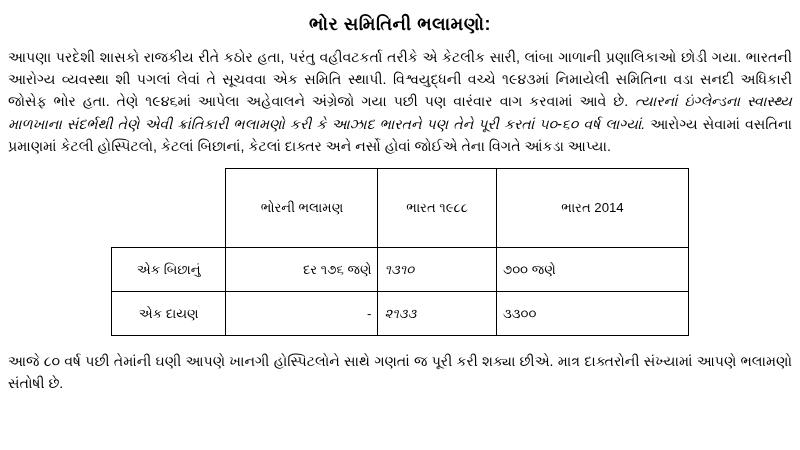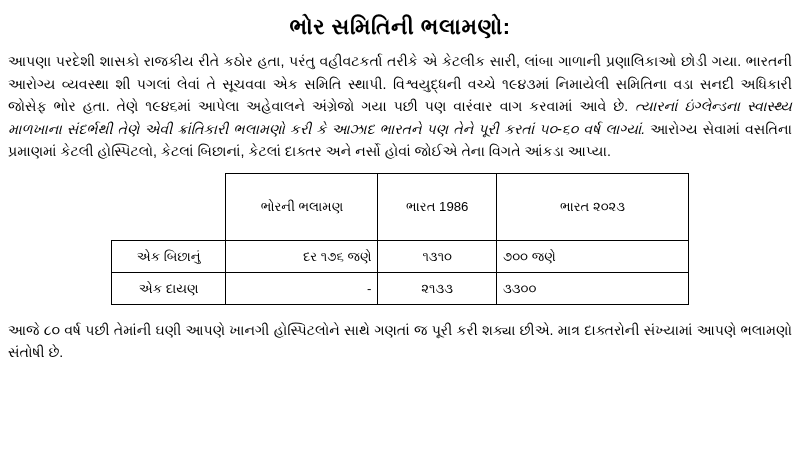--- a/index.html
+++ b/index.html
@@ -16,21 +16,21 @@
   }
   .page {
     width: 800px;
     height: 450px;
     box-sizing: border-box;
     padding: 8px 8px 0 8px;
     position: relative;
   }
   .doc-title {
     text-align: center;
-    font-size: 22px;
+    font-size: 18px;
     font-weight: bold;
     letter-spacing: 0.5px;
     margin: 6px 0 10px 0;
     line-height: 1.2;
   }
   .para {
     font-size: 14.2px;
     line-height: 1.58;
     text-align: justify;
     text-justify: inter-word;
@@ -45,21 +45,21 @@
     margin: 10px 0 8px 0;
   }
   table.rec-table {
     border-collapse: collapse;
     font-size: 13.2px;
     width: 578px;
   }
   table.rec-table th,
   table.rec-table td {
     border: 1px solid #000000;
-    padding: 7px 6px;
+    padding: 13px 6px;
     vertical-align: middle;
     line-height: 1.3;
   }
   table.rec-table thead th {
     text-align: center;
     font-weight: normal;
     height: 52px;
   }
   table.rec-table thead th.blank {
     border-left: none;
@@ -68,22 +68,23 @@
   }
   table.rec-table tbody td.rowhdr {
     text-align: center;
     width: 96px;
   }
   table.rec-table tbody td.c1 {
     text-align: right;
     width: 132px;
   }
   table.rec-table tbody td.c2 {
-    text-align: center;
+    text-align: left;
     width: 100px;
+    font-style: italic;
   }
   table.rec-table tbody td.c3 {
     text-align: left;
     width: 170px;
   }
   .closing {
     font-size: 14.2px;
     line-height: 1.55;
     text-align: justify;
   }
@@ -96,22 +97,22 @@
   <div class="doc-title">ભોર સમિતિની ભલામણો:</div>
 
   <p class="para"><span>આપણા પરદેશી શાસકો રાજકીય રીતે કઠોર હતા, પરંતુ વહીવટકર્તા તરીકે એ કેટલીક સારી, લાંબા ગાળાની પ્રણાલિકાઓ છોડી ગયા. ભારતની આરોગ્ય વ્યવસ્થા શી પગલાં લેવાં તે સૂચવવા એક સમિતિ સ્થાપી. વિશ્વયુદ્ધની વચ્ચે ૧૯૪૩માં નિમાયેલી સમિતિના વડા સનદી અધિકારી જોસેફ ભોર હતા. તેણે ૧૯૪૬માં આપેલા અહેવાલને અંગ્રેજો ગયા પછી પણ વારંવાર વાગ કરવામાં આવે છે.</span> <em>ત્યારનાં ઇંગ્લેન્ડના સ્વાસ્થ્ય માળખાના સંદર્ભથી તેણે એવી ક્રાંતિકારી ભલામણો કરી કે આઝાદ ભારતને પણ તેને પૂરી કરતાં ૫૦-૬૦ વર્ષ લાગ્યાં.</em> <span>આરોગ્ય સેવામાં વસતિના પ્રમાણમાં કેટલી હોસ્પિટલો, કેટલાં બિછાનાં, કેટલાં દાક્તર અને નર્સો હોવાં જોઈએ તેના વિગતે આંકડા આપ્યા.</span></p>
 
   <div class="table-wrap">
     <table class="rec-table">
       <thead>
         <tr>
           <th class="blank"></th>
           <th>ભોરની ભલામણ</th>
-          <th>ભારત 1986</th>
-          <th>ભારત ૨૦૨૩</th>
+          <th>ભારત ૧૯૮૮</th>
+          <th>ભારત 2014</th>
         </tr>
       </thead>
       <tbody>
         <tr>
           <td class="rowhdr">એક બિછાનું</td>
           <td class="c1">દર ૧૭૬ જણે</td>
           <td class="c2">૧૩૧૦</td>
           <td class="c3">૭૦૦ જણે</td>
         </tr>
         <tr>

